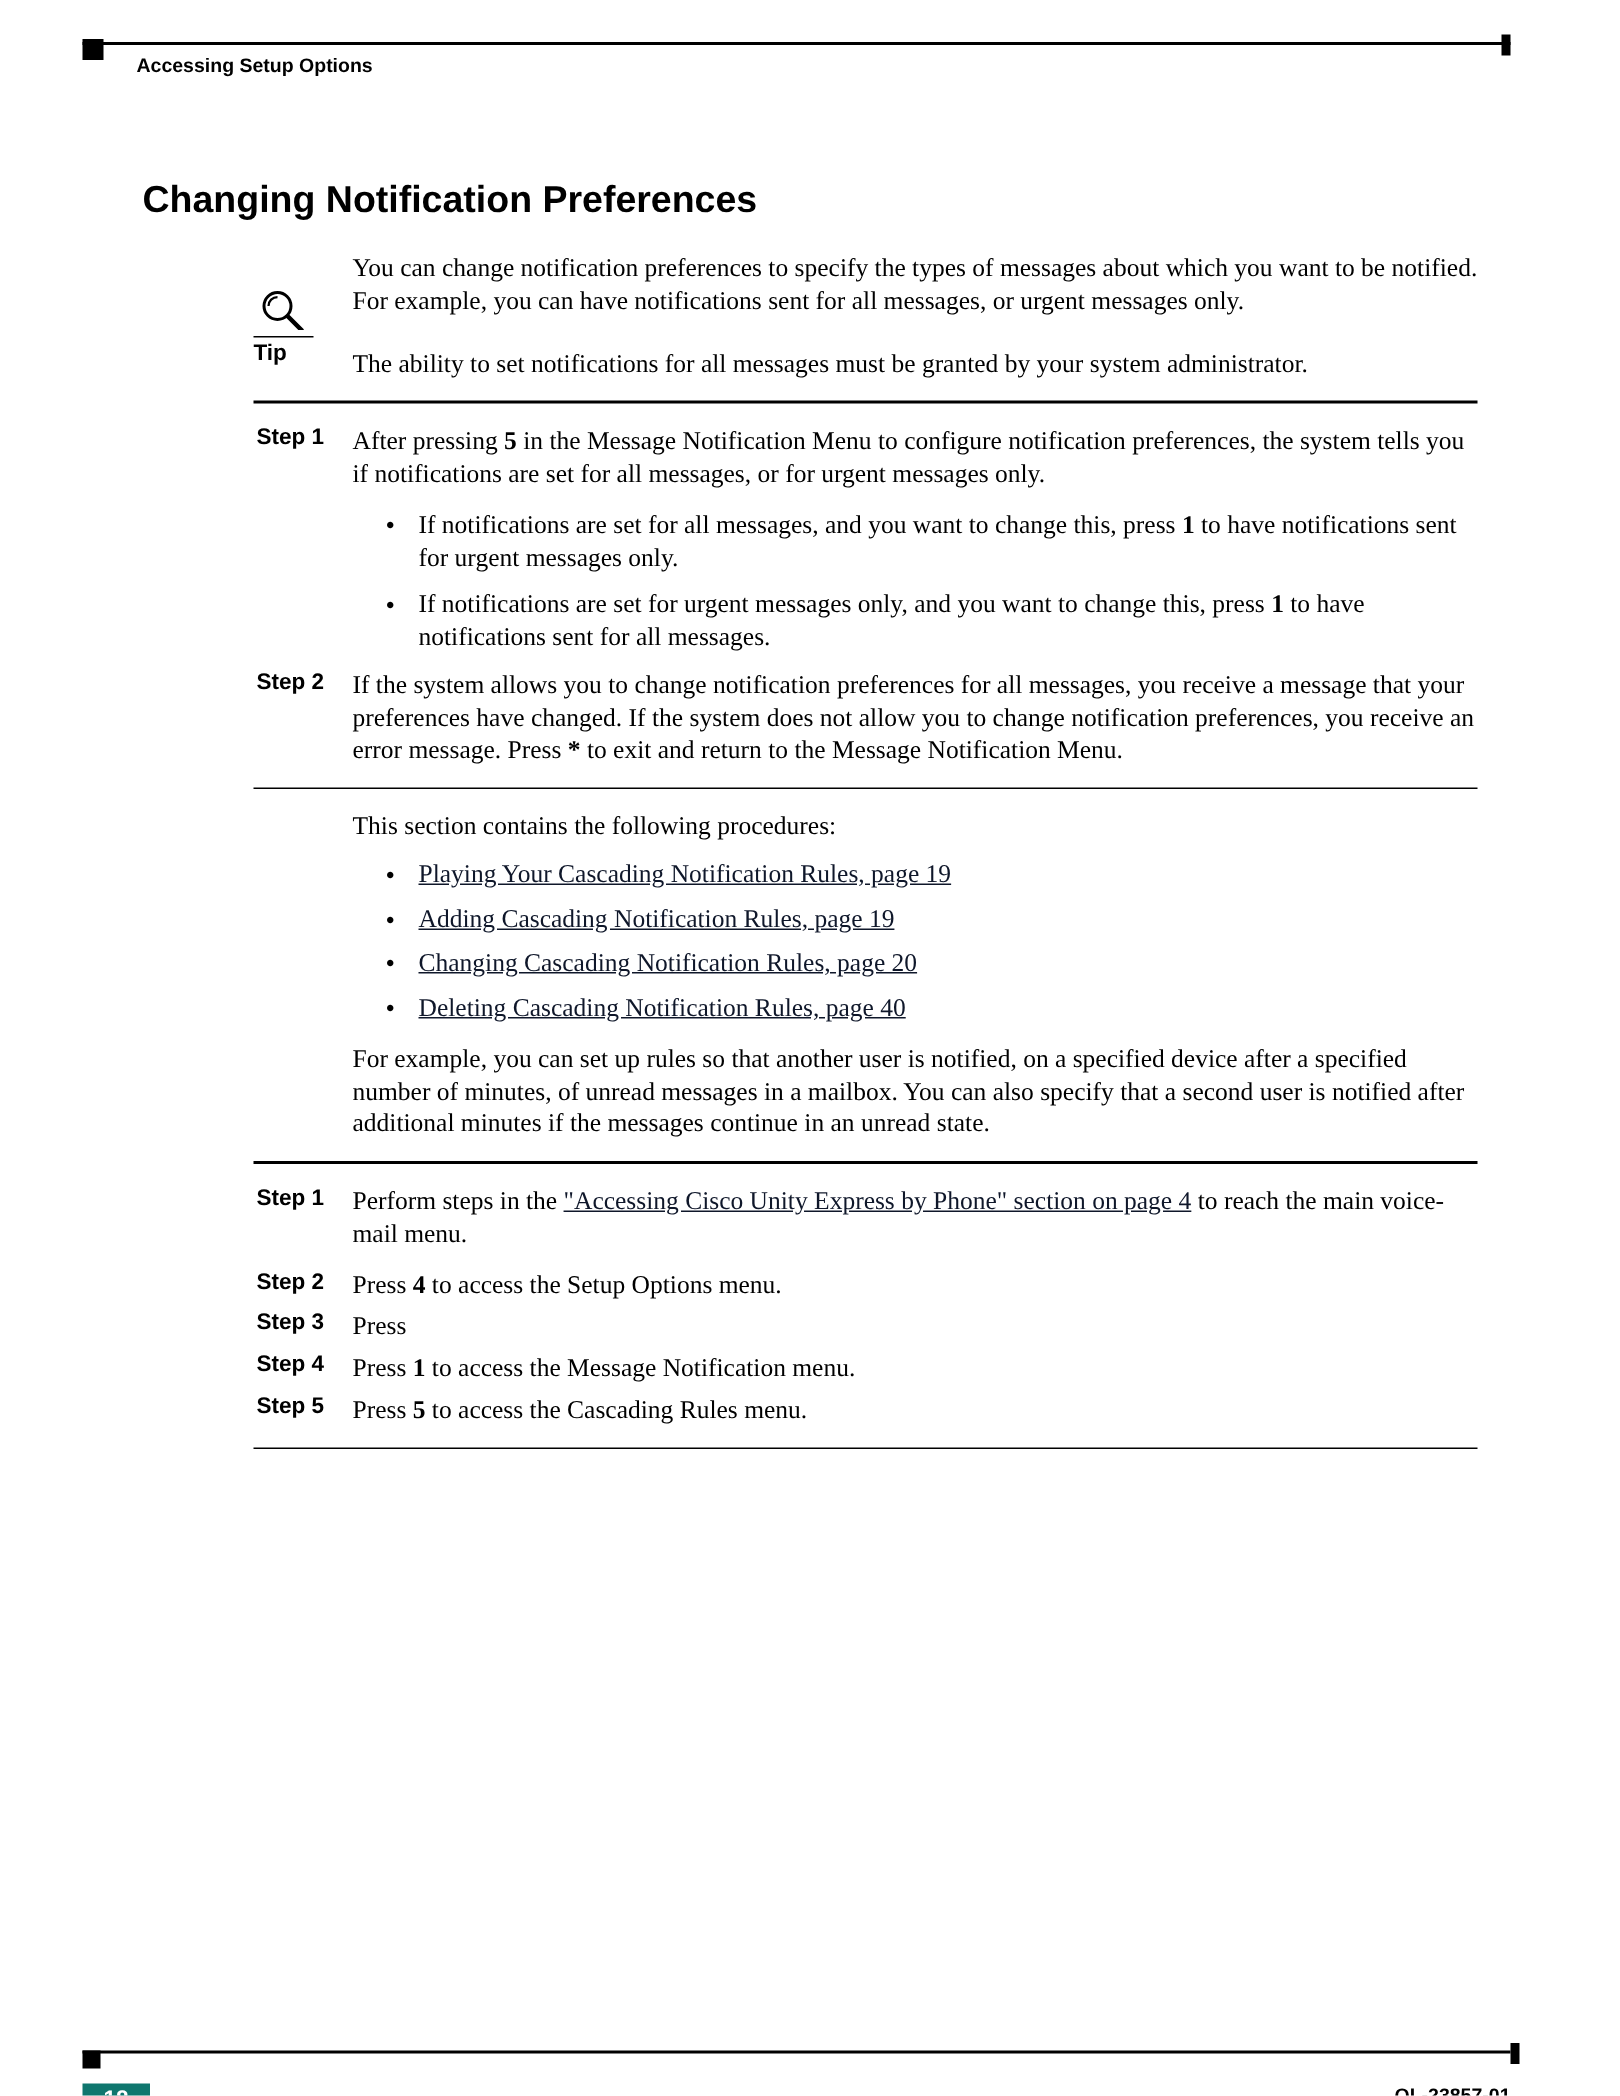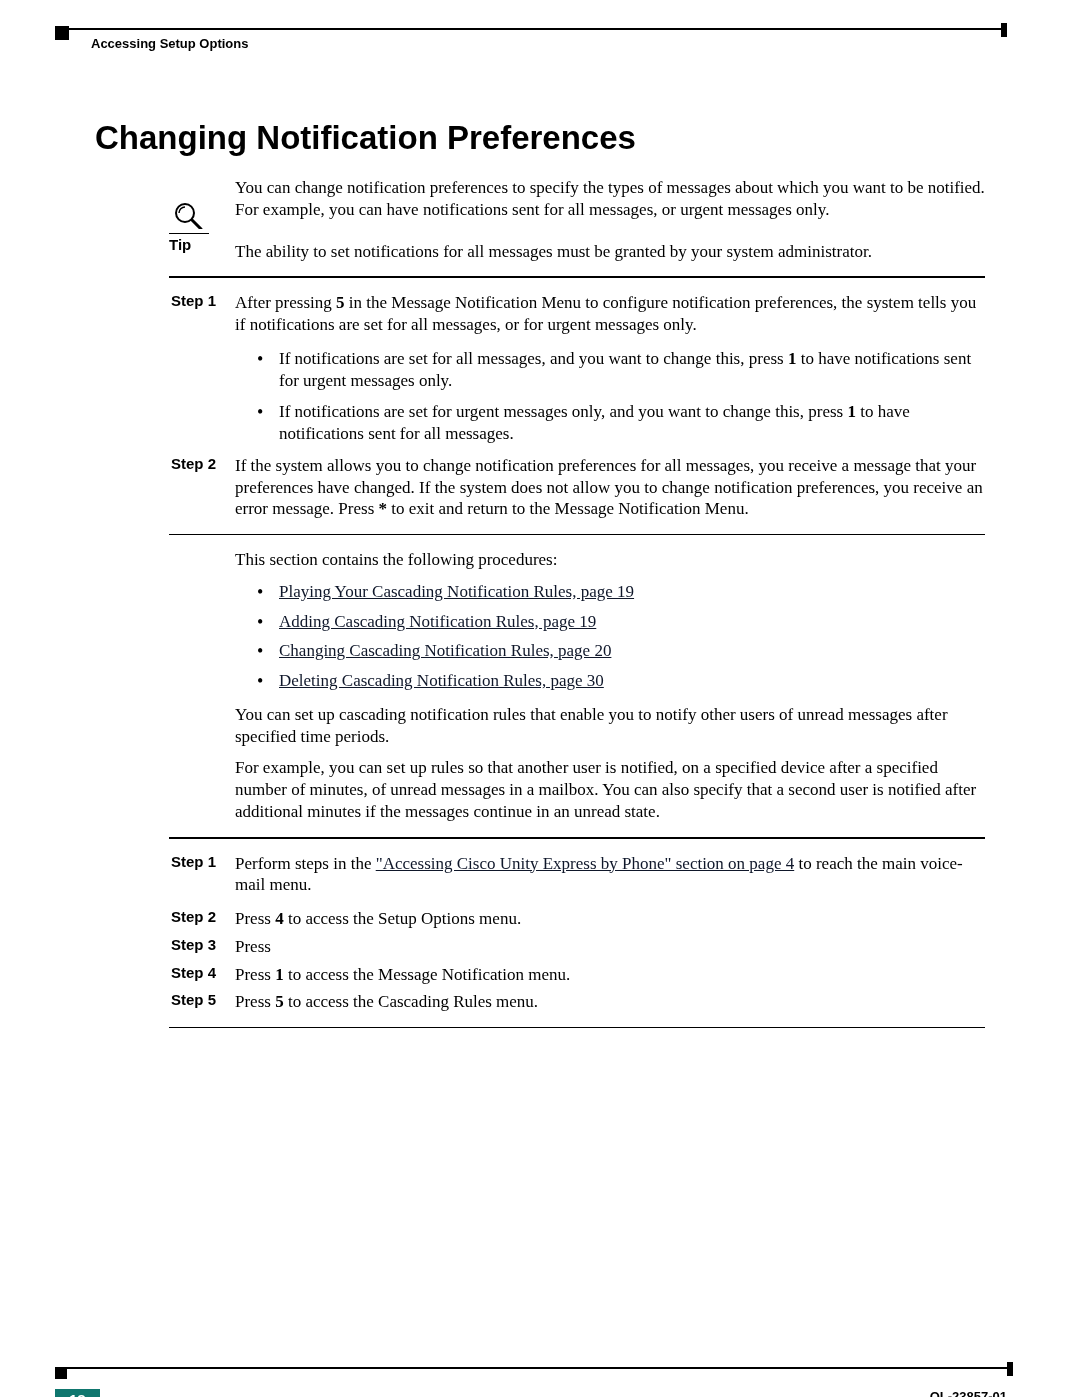--- a/index.html
+++ b/index.html
@@ -42,21 +42,21 @@
     }
     .running-head {
       font-family: Arial, Helvetica, sans-serif;
       font-size: 13px;
       font-weight: bold;
       margin-left: -4px;
       margin-bottom: 68px;
     }
     .h2 {
       font-family: Arial, Helvetica, sans-serif;
-      font-size: 33px;
+      font-size: 25px;
       font-weight: bold;
       margin-bottom: 20px;
     }
     .h1 {
       font-family: Arial, Helvetica, sans-serif;
       font-size: 30px;
       font-weight: bold;
       margin-top: 60px;
       margin-bottom: 26px;
     }
@@ -235,24 +235,23 @@
 
   <div class="hr-thin"></div>
 
 
   <div class="body-block">This section contains the following procedures:</div>
 
   <ul class="link-bullets">
     <li><span class="link">Playing Your Cascading Notification Rules, page 19</span></li>
     <li><span class="link">Adding Cascading Notification Rules, page 19</span></li>
     <li><span class="link">Changing Cascading Notification Rules, page 20</span></li>
-    <li><span class="link">Deleting Cascading Notification Rules, page 30</span></li>
+    <li><span class="link">Deleting Cascading Notification Rules, page 40</span></li>
   </ul>
 
-  <div class="body-block">You can set up cascading notification rules that enable you to notify other users of unread messages after specified time periods.</div>
   <div class="body-block">For example, you can set up rules so that another user is notified, on a specified device after a specified number of minutes, of unread messages in a mailbox. You can also specify that a second user is notified after additional minutes if the messages continue in an unread state.</div>
 
   <div class="hr-thick"></div>
 
   <div class="step-row">
     <div class="step-label">Step 1</div>
     <div class="step-body"><span>Perform steps in the </span><span class="link">"Accessing Cisco Unity Express by Phone" section on page 4</span><span> to reach the main voice-mail menu.</span></div>
   </div>
 
   <div class="step-row step-tight">

